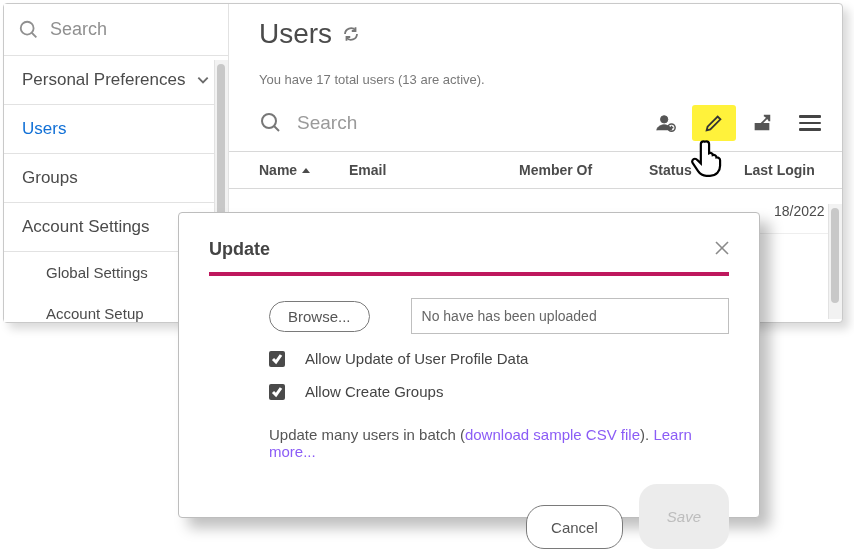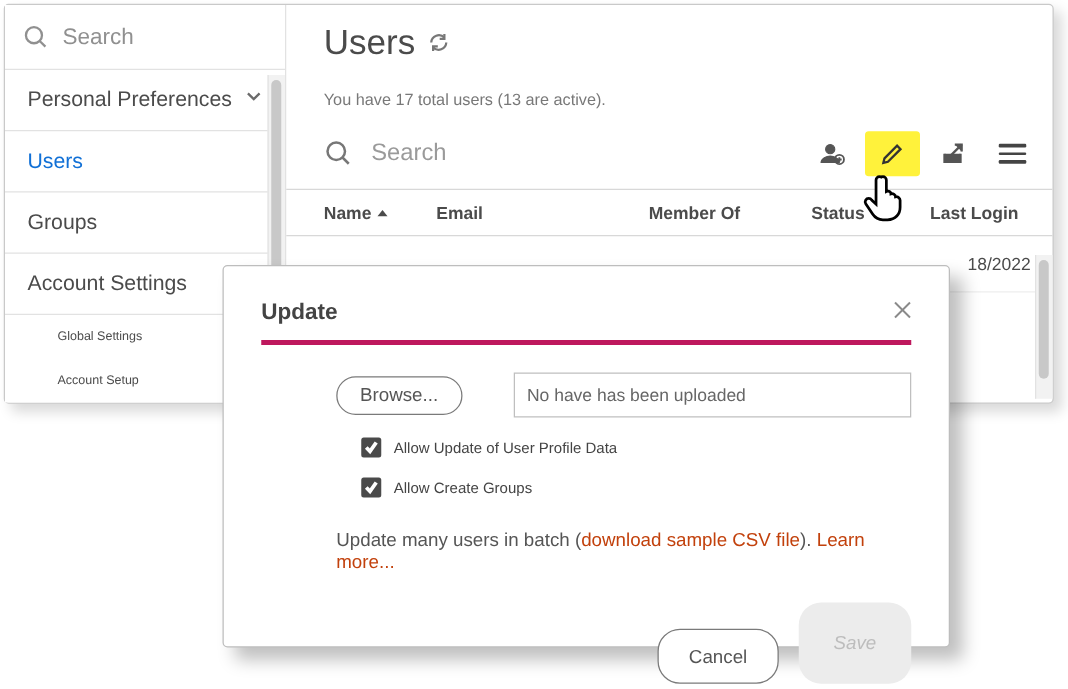--- a/index.html
+++ b/index.html
@@ -35,31 +35,31 @@
   }
   .search-row {
     display: flex; align-items: center;
     height: 52px;
     border-bottom: 1px solid #e2e2e2;
     padding: 0 14px;
   }
   .search-row svg { width: 22px; height: 22px; stroke:#909090; fill:none; stroke-width:2;}
   .search-row span { margin-left: 10px; color: #909090; font-size: 18px;}
   .nav-item {
-    display: flex; align-items: flex-start; justify-content: space-between;
+    display: flex; align-items: center; justify-content: space-between;
     padding: 14px 18px;
     border-bottom: 1px solid #e2e2e2;
     font-size: 17px;
     color: #4b4b4b;
     cursor: pointer;
   }
   .nav-item.active { color: #1170d6; }
   .nav-sub {
     padding: 12px 18px 12px 42px;
-    font-size: 10px;
+    font-size: 15px;
     color: #4b4b4b;
     cursor: pointer;
   }
   .sidebar-scrollbar {
     position: absolute;
     top: 56px; right: 0;
     width: 14px; height: 255px;
     background: #f2f2f2;
     border-left: 1px solid #e2e2e2;
   }
@@ -143,26 +143,26 @@
   .close-btn{ cursor:pointer; color:#8a8a8a; font-size:18px;}
   .file-row{ display:flex; align-items:center; gap:41px; margin:22px 0 0 60px;}
   .browse-btn{
     border:1.5px solid #7a7a7a; border-radius:18px;
     padding:6px 18px; font-size:15px; color:#555; background:#fff; cursor:pointer;
   }
   .file-display{
     width: 320px; height:36px; border:1px solid #bfbfbf;
     display:flex; align-items:center; padding:0 10px; color:#666; font-size:14px;
   }
-  .chk-row{ display:flex; align-items:center; gap:10px; margin:16px 0 0 80px; font-size:12px; color:#444;}
+  .chk-row{ display:flex; align-items:center; gap:20px; margin:16px 0 0 60px; font-size:15px; color:#444;}
   .chk-row:first-of-type{margin-top:24px;}
   .chk{ width:16px; height:16px; background:#4a4a4a; border-radius:2px; display:flex; align-items:center; justify-content:center;}
   .chk svg{width:12px;height:12px;stroke:#fff;fill:none;stroke-width:3;}
   .hint{ margin:26px 0 0 60px; font-size:15px; color:#555;}
-  .hint a{ color:#c2410c; text-decoration:none; cursor:pointer;text-align:right;}
+  .hint a{ color:#8b5cf6; text-decoration:none; cursor:pointer;text-align:right;}
   .dlg-actions{ display:flex; justify-content:flex-end; gap:16px; margin-top:24px;}
   .btn-cancel{
     border:1.5px solid #7a7a7a; border-radius:18px;
     padding:7px 24px; font-size:15px; color:#555; background:#fff; cursor:pointer;margin-top:21px;
   }
   .btn-save{
     border:none; border-radius:18px; padding:24px 28px;
     font-size:15px; font-style:italic; color:#bdbdbd; background:#ececec;
   }
 </style>

